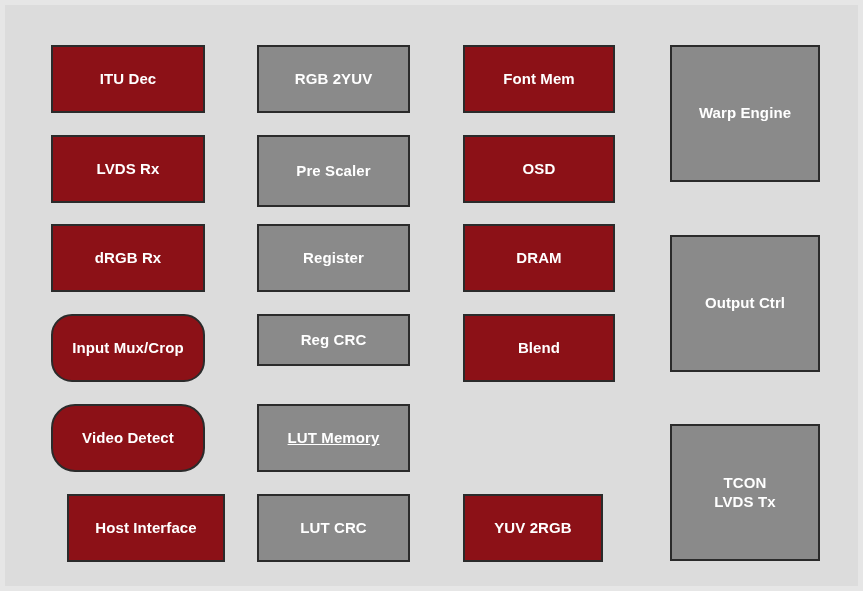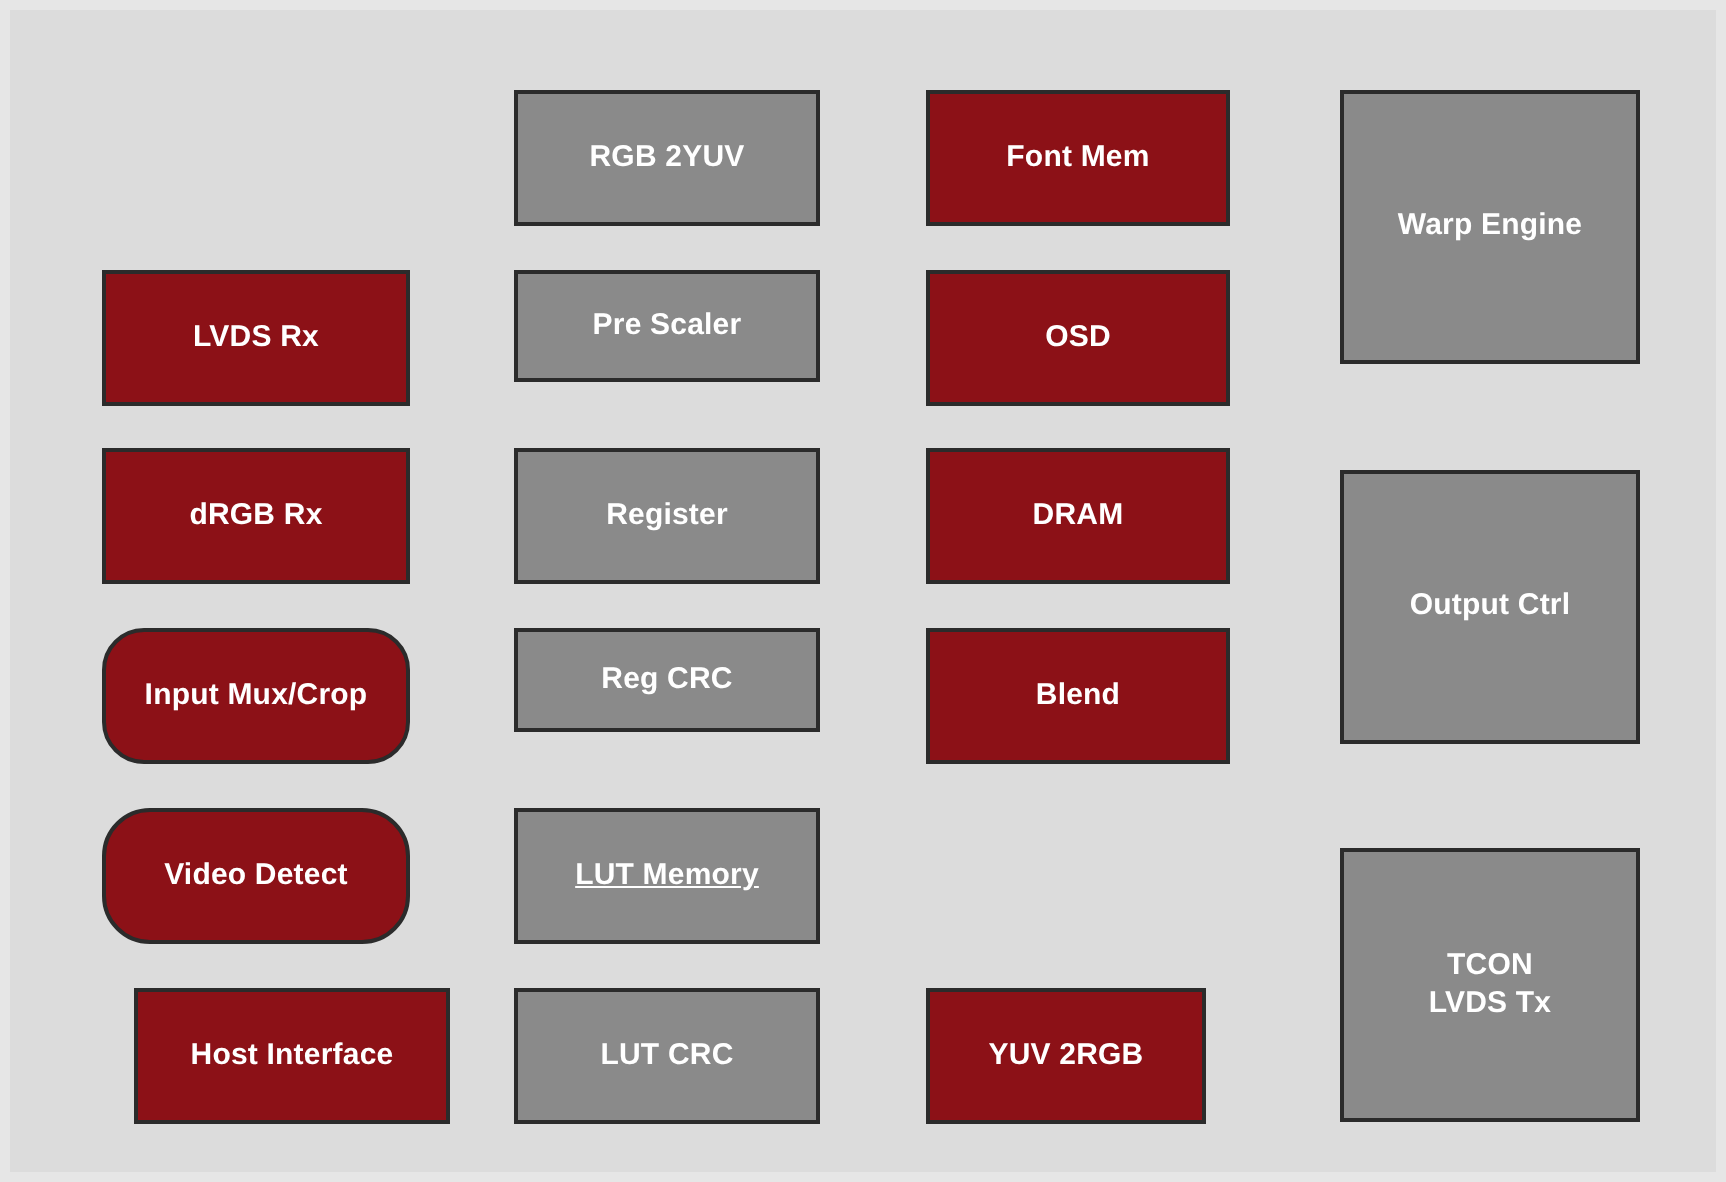--- a/index.html
+++ b/index.html
@@ -35,27 +35,28 @@
     user-select: none;
   }
   .block.red  { background: #8c1117; }
   .block.gray { background: #8a8a8a; }
   .block .lbl { display: block; width: 100%; }
 </style>
 </head>
 <body>
 
 <div id="canvas">
+    <div class="block red" style="left: 46px; top: 40px; width: 154px; height: 68px;"><span class="lbl">ITU Dec</span></div>
     <div class="block red" style="left: 46px; top: 130px; width: 154px; height: 68px;"><span class="lbl">LVDS Rx</span></div>
     <div class="block red" style="left: 46px; top: 219px; width: 154px; height: 68px;"><span class="lbl">dRGB Rx</span></div>
     <div class="block red" style="left: 46px; top: 309px; width: 154px; height: 68px; border-radius: 21px;"><span class="lbl">Input Mux/Crop</span></div>
     <div class="block red" style="left: 46px; top: 399px; width: 154px; height: 68px; border-radius: 24px;"><span class="lbl">Video Detect</span></div>
     <div class="block red" style="left: 62px; top: 489px; width: 158px; height: 68px;"><span class="lbl">Host Interface</span></div>
     <div class="block gray" style="left: 252px; top: 40px; width: 153px; height: 68px;"><span class="lbl">RGB 2YUV</span></div>
-    <div class="block gray" style="left: 252px; top: 130px; width: 153px; height: 56px;"><span class="lbl">Pre Scaler</span></div>
+    <div class="block gray" style="left: 252px; top: 130px; width: 153px; height: 72px;"><span class="lbl">Pre Scaler</span></div>
     <div class="block gray" style="left: 252px; top: 219px; width: 153px; height: 68px;"><span class="lbl">Register</span></div>
     <div class="block gray" style="left: 252px; top: 309px; width: 153px; height: 52px;"><span class="lbl">Reg CRC</span></div>
     <div class="block gray" style="left: 252px; top: 399px; width: 153px; height: 68px; text-decoration: underline;"><span class="lbl">LUT Memory</span></div>
     <div class="block gray" style="left: 252px; top: 489px; width: 153px; height: 68px;"><span class="lbl">LUT CRC</span></div>
     <div class="block red" style="left: 458px; top: 40px; width: 152px; height: 68px;"><span class="lbl">Font Mem</span></div>
     <div class="block red" style="left: 458px; top: 130px; width: 152px; height: 68px;"><span class="lbl">OSD</span></div>
     <div class="block red" style="left: 458px; top: 219px; width: 152px; height: 68px;"><span class="lbl">DRAM</span></div>
     <div class="block red" style="left: 458px; top: 309px; width: 152px; height: 68px;"><span class="lbl">Blend</span></div>
     <div class="block red" style="left: 458px; top: 489px; width: 140px; height: 68px; align-items: center;"><span class="lbl">YUV 2RGB</span></div>
     <div class="block gray" style="left: 665px; top: 40px; width: 150px; height: 137px;"><span class="lbl">Warp Engine</span></div>

